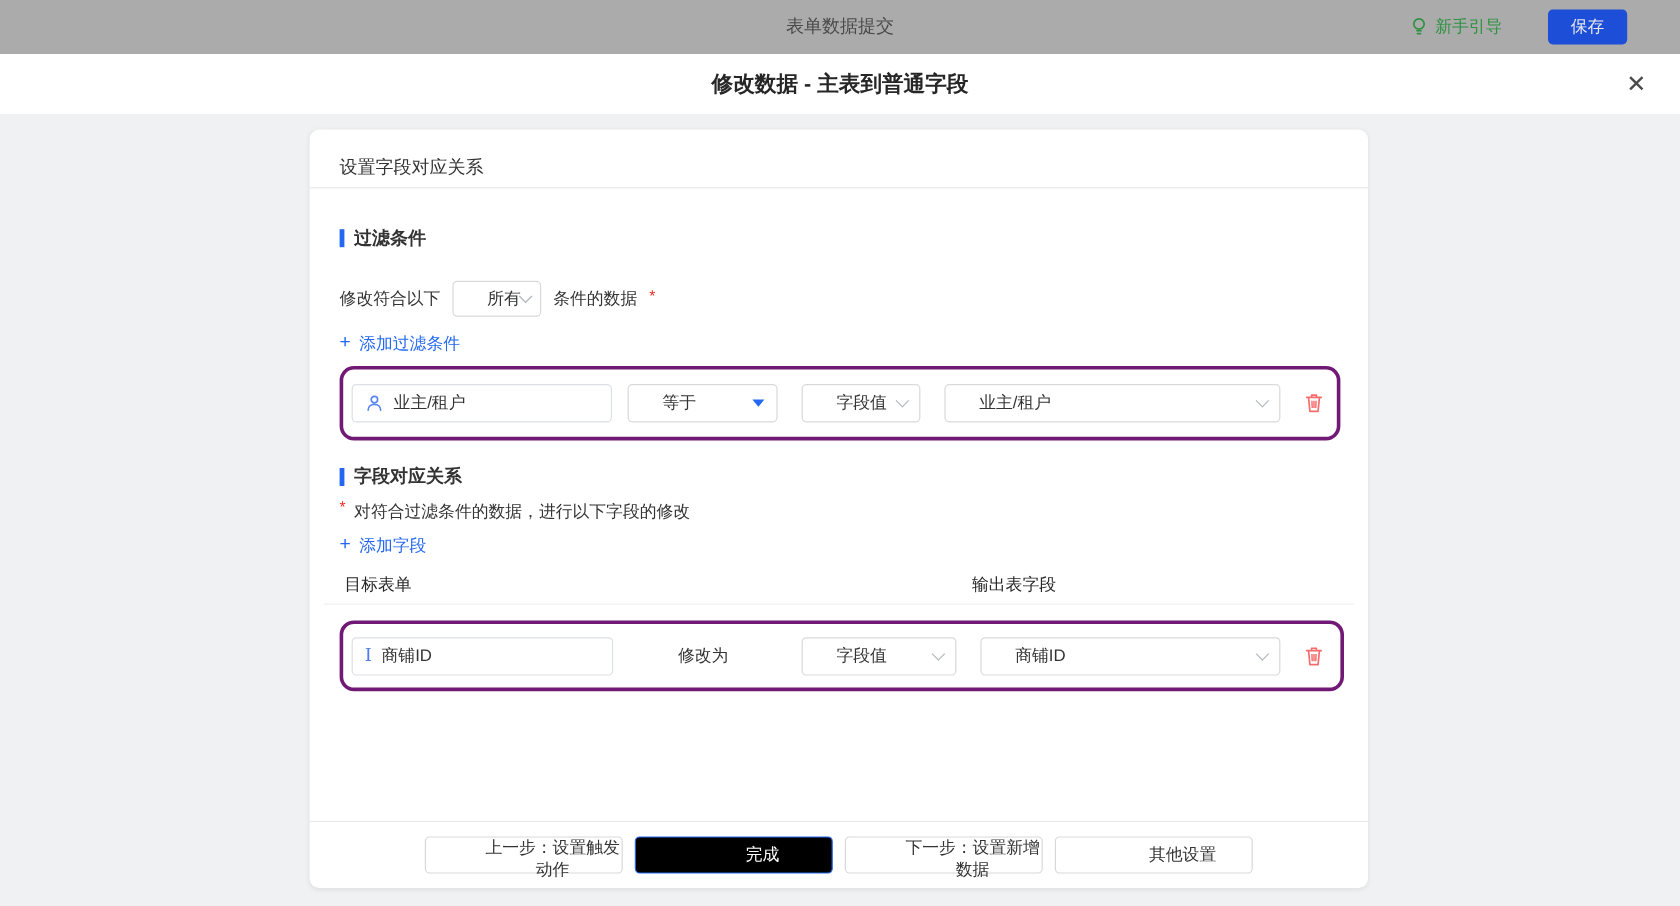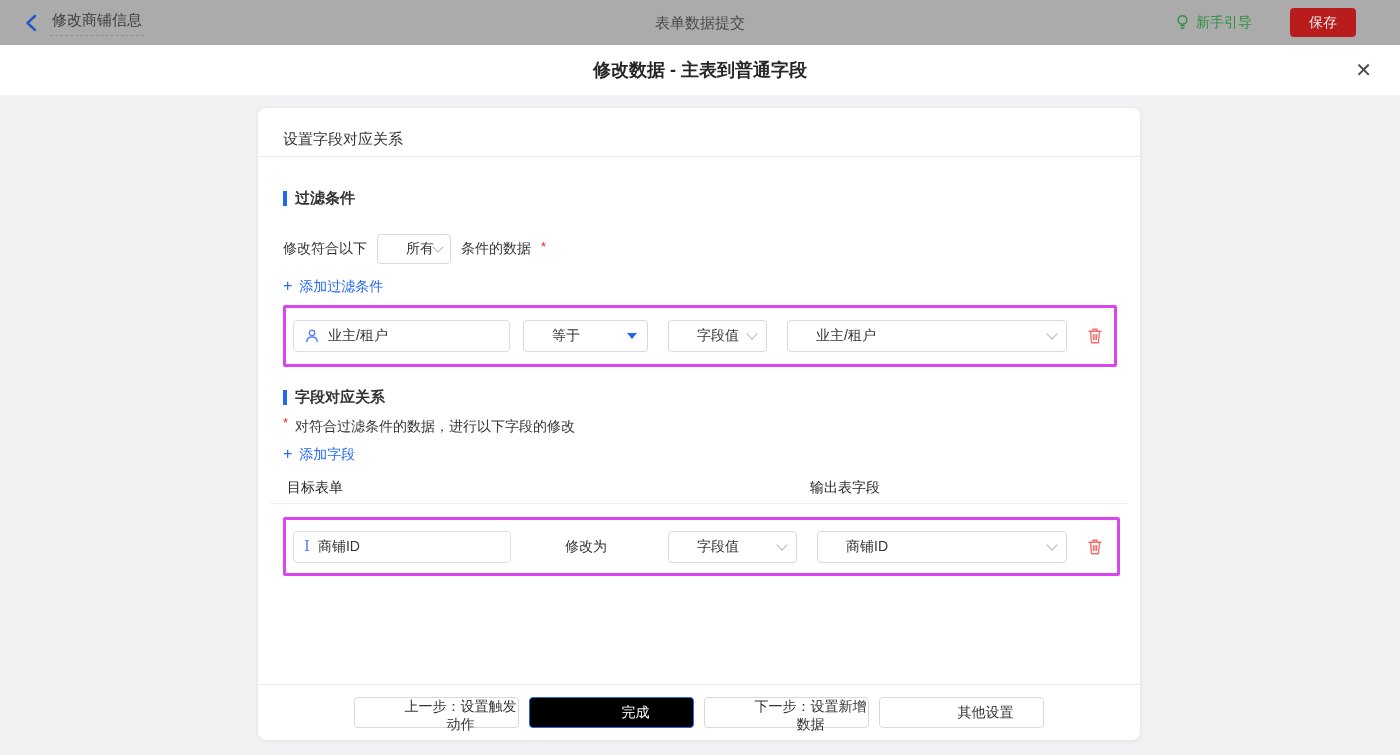--- a/index.html
+++ b/index.html
@@ -7,21 +7,21 @@
   body { font-family:"Liberation Sans","DejaVu Sans",sans-serif; font-size:14px; color:#333; }
   #app { position:relative; width:1400px; height:755px; overflow:hidden; background:#f0f1f2; }
 
   
   .topbar { position:absolute; left:0; top:0; width:1400px; height:45px; background:#ababab; }
   .back-group { position:absolute; left:24px; top:0; height:45px; display:flex; align-items:center; gap:12px; cursor:pointer; }
   .back-label { font-size:15px; color:#3d3d3d; border-bottom:1px dashed #8f8f8f; padding:2px 2px 5px 2px; }
   .topbar-title { position:absolute; left:0; right:0; top:0; height:45px; text-align:center; line-height:45px; font-size:15px; color:#4a4a4a; }
   .guide-group { position:absolute; right:148px; top:0; height:45px; display:flex; align-items:center; gap:6px; cursor:pointer; }
   .guide-label { font-size:14px; color:#2f9242; }
-  .save-btn { position:absolute; right:44px; top:8px; width:66px; height:29px; background:#b91c1c; color:#e9e9ec; border:none; border-radius:4px; font-size:14px; cursor:pointer; font-family:inherit; }
+  .save-btn { position:absolute; right:44px; top:8px; width:66px; height:29px; background:#1d4ed8; color:#e9e9ec; border:none; border-radius:4px; font-size:14px; cursor:pointer; font-family:inherit; }
 
   
   .modal-head { position:absolute; left:0; top:45px; width:1400px; height:50px; background:#ffffff; }
   .modal-title { position:absolute; left:0; right:0; top:0; height:50px; text-align:center; line-height:50px; font-size:18px; font-weight:bold; color:#262626; }
   .modal-close { position:absolute; right:28px; top:0; height:50px; display:flex; align-items:center; font-size:20px; color:#4a4a4a; cursor:pointer; }
 
   
   .panel { position:absolute; left:258px; top:108px; width:882px; height:632px; background:#ffffff; border-radius:8px; box-shadow:0 1px 4px rgba(0,0,0,.07); }
   .panel-header { position:absolute; left:25px; top:22px; font-size:15px; color:#333; }
   .divider { position:absolute; left:0; right:0; height:1px; background:#e9e9e9; }
@@ -43,21 +43,21 @@
   .add-1 { top:170px; }
   .add-2 { top:338px; }
 
   .note-row { position:absolute; left:25px; top:310px; display:flex; align-items:flex-start; gap:7px; font-size:14px; color:#333; }
 
   .col-head { position:absolute; top:371px; font-size:14px; color:#262626; }
   .col-target { left:29px; }
   .col-output { left:552px; }
 
   
-  .hl-box { position:absolute; left:25px; border:3px solid #d946ef; border-radius:2px; }
+  .hl-box { position:absolute; left:25px; border:3px solid #701a75; border-radius:12px; }
   .hl-1 { top:197px; width:834px; height:62px; }
   .hl-2 { top:409px; width:837px; height:59px; }
   .hl-inner { position:relative; width:100%; height:100%; }
   .hl-inner > * { position:absolute; top:50%; transform:translateY(-50%); }
 
   
   .input-box { height:32px; background:#fff; border:1px solid #dcdfe6; border-radius:4px; display:flex; align-items:center; gap:8px; padding:0 10px; cursor:text; }
   .input-text { font-size:14px; color:#333; white-space:nowrap; }
   .sel { height:32px; background:#fff; border:1px solid #d9d9d9; border-radius:4px; display:flex; align-items:center; justify-content:space-between; padding:0 10px 0 28px; cursor:pointer; }
   .sel-text { font-size:14px; color:#333; white-space:nowrap; }
@@ -75,26 +75,20 @@
   .footer-row { position:absolute; left:0; right:0; top:589px; display:flex; justify-content:center; gap:10px; }
   .btn { width:165px; height:31px; border:1px solid #d9d9d9; background:#fff; border-radius:4px; font-size:14px; color:#333; cursor:pointer; font-family:inherit;padding-left:48px; }
   .btn-primary { background:#000000; border-color:#2468f2; color:#fff; }
 </style>
 </head>
 <body>
 
 <div id="app">
 
   <div class="topbar">
-    <div class="back-group">
-      <svg width="14" height="18" viewBox="0 0 14 18">
-        <polyline points="11,2 3.5,9 11,16" fill="none" stroke="#2257c4" stroke-width="2.4" stroke-linecap="round" stroke-linejoin="round"></polyline>
-      </svg>
-      <span class="back-label">修改商铺信息</span>
-    </div>
     <div class="topbar-title">表单数据提交</div>
     <div class="guide-group">
       <svg width="15" height="17" viewBox="0 0 15 17">
         <circle cx="7.5" cy="6" r="4.3" fill="none" stroke="#2f9242" stroke-width="1.4"></circle>
         <line x1="5.8" y1="11.6" x2="9.2" y2="11.6" stroke="#2f9242" stroke-width="1.4" stroke-linecap="round"></line>
         <line x1="6.2" y1="14" x2="8.8" y2="14" stroke="#2f9242" stroke-width="1.4" stroke-linecap="round"></line>
       </svg>
       <span class="guide-label">新手引导</span>
     </div>
     <button class="save-btn">保存</button>

